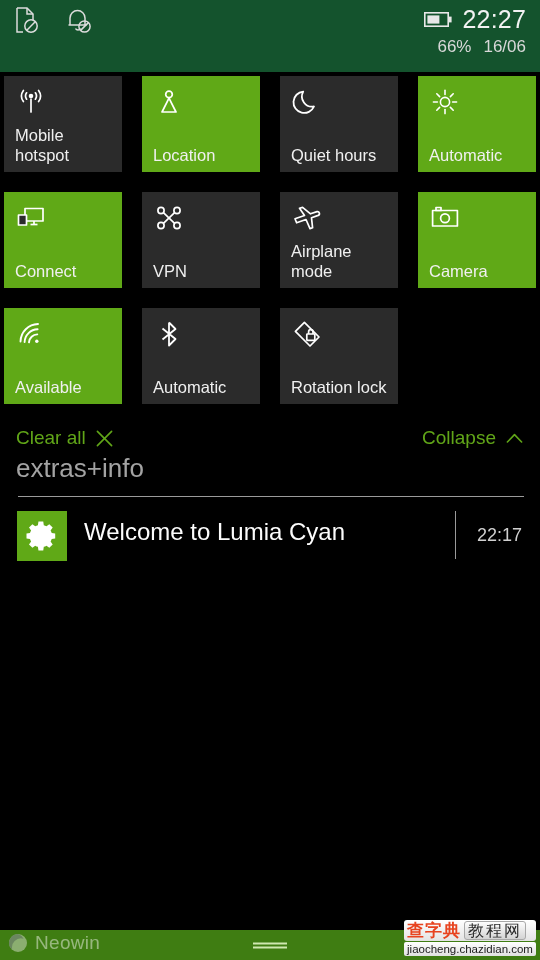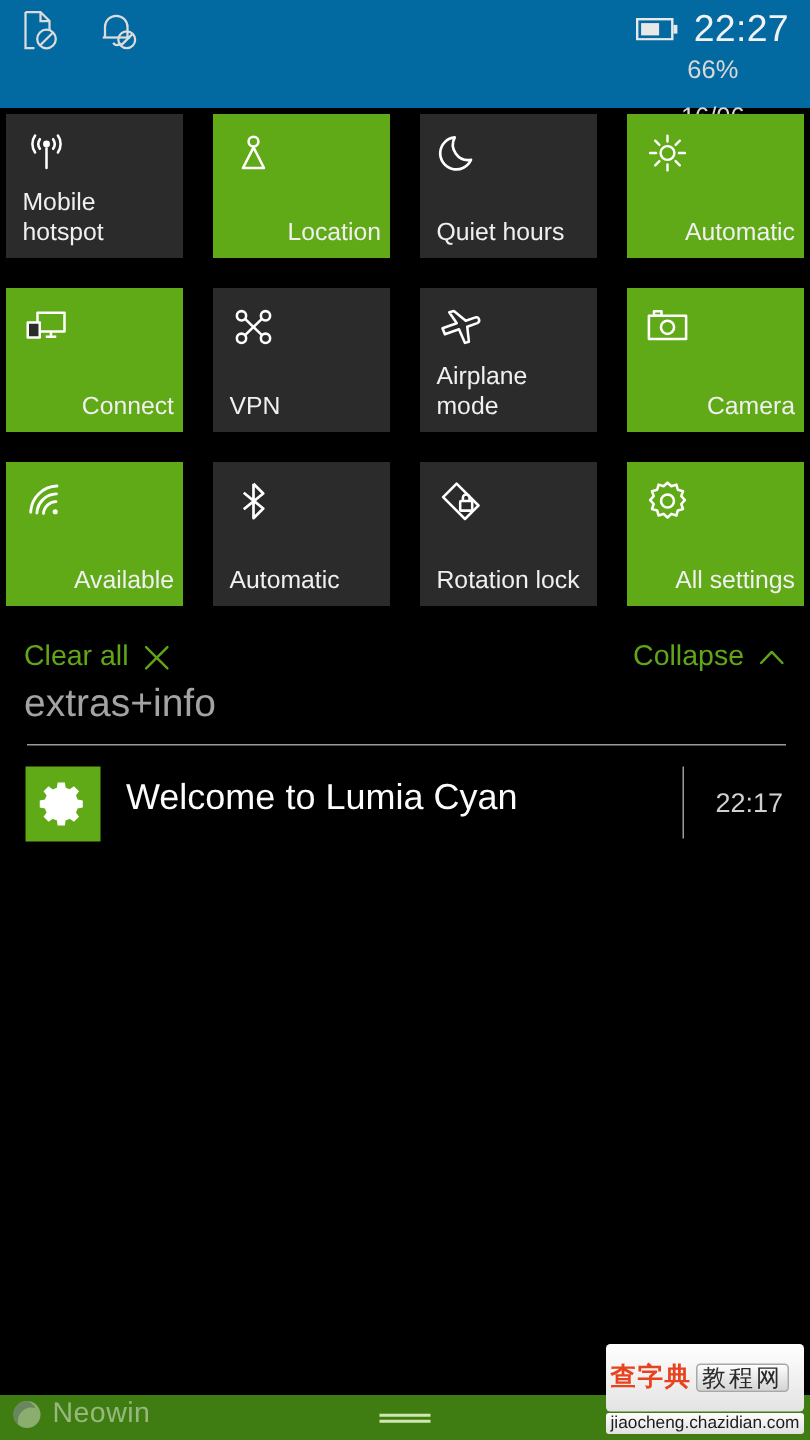--- a/index.html
+++ b/index.html
@@ -12,59 +12,59 @@
   #screen {
     position:relative;
     width:540px; height:960px;
     background:#000;
   }
 
   
   #status-bar {
     position:absolute; top:0; left:0;
     width:540px; height:72px;
-    background:#0369a1;
+    background:#14532d;
   }
   .sb-left-icons {
     position:absolute; left:14px; top:6px;
     display:flex; align-items:center; gap:26px;
   }
   .sb-icon { width:26px; height:28px; display:block; }
   .sb-right {
     position:absolute; right:14px; top:4px;
     text-align:right; color:#e8e8e8;
   }
   .sb-row1 {
     display:flex; align-items:center; justify-content:flex-end;
     gap:10px; height:30px;
   }
   .battery-ico { width:28px; height:15px; display:block; }
   .sb-time { font-size:25px; line-height:26px; color:#f2f2f2; letter-spacing:.2px; }
   .sb-row2 {
     display:flex; align-items:center; justify-content:flex-end;
-    gap:12px; margin-top:3px;flex-direction:column;
+    gap:12px; margin-top:3px;
   }
   .sb-sub { font-size:17px; color:#d8d8d8; line-height:19px; }
 
   
   #tiles {
     position:absolute; top:76px; left:4px;
     width:532px;
     display:grid;
     grid-template-columns:repeat(4, 1fr);
     grid-auto-rows:96px;
     gap:20px;
   }
   .tile {
     position:relative;
     background:#2b2b2b;
     overflow:hidden;
     cursor:pointer;
   }
-  .tile.on { background:#60a917;text-align:right; }
+  .tile.on { background:#60a917; }
   .tile-icon {
     position:absolute; left:12px; top:11px;
     width:30px; height:30px;
     color:#fff;
   }
   .tile-icon svg { width:100%; height:100%; display:block; }
   .tile-label {
     position:absolute; left:11px; bottom:7px; right:6px;
     font-size:16.5px; line-height:19.5px;
     color:#f0f0f0;
@@ -151,21 +151,21 @@
   #neowin-text {
     font-size:19px; color:#dfe8d6; letter-spacing:.3px;
   }
   #chazidian-wm {
     position:absolute; right:4px; bottom:4px;
     width:132px;
   }
   .cz-top {
     display:flex; align-items:center; gap:3px;
     background:linear-gradient(#ffffff,#e3e3e3);
-    border-radius:3px; padding:13px 3px;
+    border-radius:3px; padding:1px 3px;
   }
   .cz-red {
     font-size:17px; font-weight:bold; color:#e8431f;
     font-family:"DejaVu Sans", sans-serif;
     line-height:19px; letter-spacing:1px;
   }
   .cz-box {
     background:linear-gradient(#fdfdfd,#d4d4d4);
     border:1px solid #a8a8a8; border-radius:3px;
     padding:0 3px;
@@ -350,29 +350,20 @@
       <span class="tile-icon">
         <svg viewBox="0 0 30 30" fill="none" stroke="currentColor" stroke-width="1.7" stroke-linejoin="round">
           <path d="M12.4 3.4 L27 18 L18 27 L3.4 12.4 Z"></path>
           <rect x="14.8" y="15" width="8" height="6.4" rx="0.6"></rect>
           <path d="M16.6 15 v-2.1 a2.2 2.2 0 0 1 4.4 0 V15"></path>
         </svg>
       </span>
       <span class="tile-label">Rotation lock</span>
     </div>
 
-    <div class="tile on">
-      <span class="tile-icon">
-        <svg viewBox="0 0 30 30" fill="none" stroke="currentColor" stroke-width="1.7" stroke-linejoin="round">
-          <circle cx="15" cy="15" r="4.3"></circle>
-          <path d="M15 2.8 l2.6 2.4 3.3-1.1 1 3.4 3.4 1 -1.1 3.3 2.4 2.6 -2.4 2.6 1.1 3.3 -3.4 1 -1 3.4 -3.3-1.1 -2.6 2.4 -2.6-2.4 -3.3 1.1 -1-3.4 -3.4-1 1.1-3.3 -2.4-2.6 2.4-2.6 -1.1-3.3 3.4-1 1-3.4 3.3 1.1 Z"></path>
-        </svg>
-      </span>
-      <span class="tile-label">All settings</span>
-    </div>
   </div>
 
   <div id="action-row">
     <div class="act" id="clear-all">
       <span>Clear all</span>
       <span>
         <svg viewBox="0 0 19 19" fill="none" stroke="#61a618" stroke-width="1.6" stroke-linecap="round">
           <line x1="2.4" y1="2.4" x2="16.6" y2="16.6"></line>
           <line x1="16.6" y1="2.4" x2="2.4" y2="16.6"></line>
         </svg>

